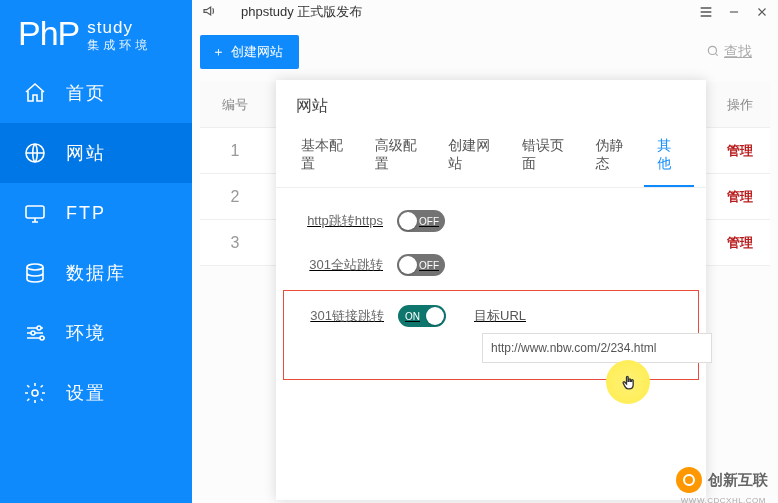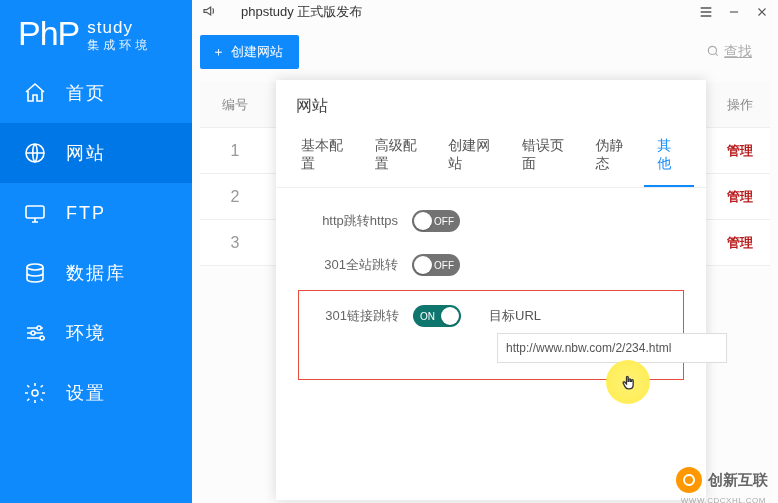--- a/index.html
+++ b/index.html
@@ -35,21 +35,21 @@
 .th-op { width: 60px; text-align: center; margin-left: auto; color: #888; }
 .trow .th-num { color: #999; }
 .op-link { color: #b91c1c; font-size: 13px; cursor: pointer; font-weight: bold; }
 
 .dialog { position: absolute; left: 276px; top: 80px; width: 430px; height: 420px; background: #fff; box-shadow: 0 0 12px rgba(0,0,0,.15); }
 .dlg-title { font-size: 16px; color: #444; padding: 16px 20px 10px 20px; }
 .tabs { display: flex; border-bottom: 1px solid #eee; padding: 0 12px; }
 .tab { padding: 10px 13px 12px 13px; font-size: 14px; color: #555; cursor: pointer; }
 .tab.active { color: #0f8afd; border-bottom: 2px solid #0f8afd; }
 
-.dlg-body { padding: 22px 22px; }
+.dlg-body { padding: 22px 7px; text-decoration: underline; }
 .row { display: flex; align-items: center; margin-bottom: 22px; }
 .row-label { width: 100px; text-align: right; color: #666; font-size: 13px; margin-right: 14px; }
 
 .toggle { width: 48px; height: 22px; border-radius: 11px; position: relative; cursor: pointer; font-size: 10px; color: #fff; display: flex; align-items: center; }
 .toggle.off { background: #737373; justify-content: flex-end; padding-right: 6px; }
 .toggle.off::before { content: ""; position: absolute; left: 2px; top: 2px; width: 18px; height: 18px; background: #fff; border-radius: 50%; box-shadow: 0 1px 2px rgba(0,0,0,.2); }
 .toggle.on { background: #0f766e; justify-content: flex-start; padding-left: 7px; }
 .toggle.on::before { content: ""; position: absolute; right: 2px; top: 2px; width: 18px; height: 18px; background: #fff; border-radius: 50%; box-shadow: 0 1px 2px rgba(0,0,0,.2); }
 
 .hl-box { border: 1px solid #e74c3c; padding: 14px 12px 16px 12px; margin-top: -8px; }

